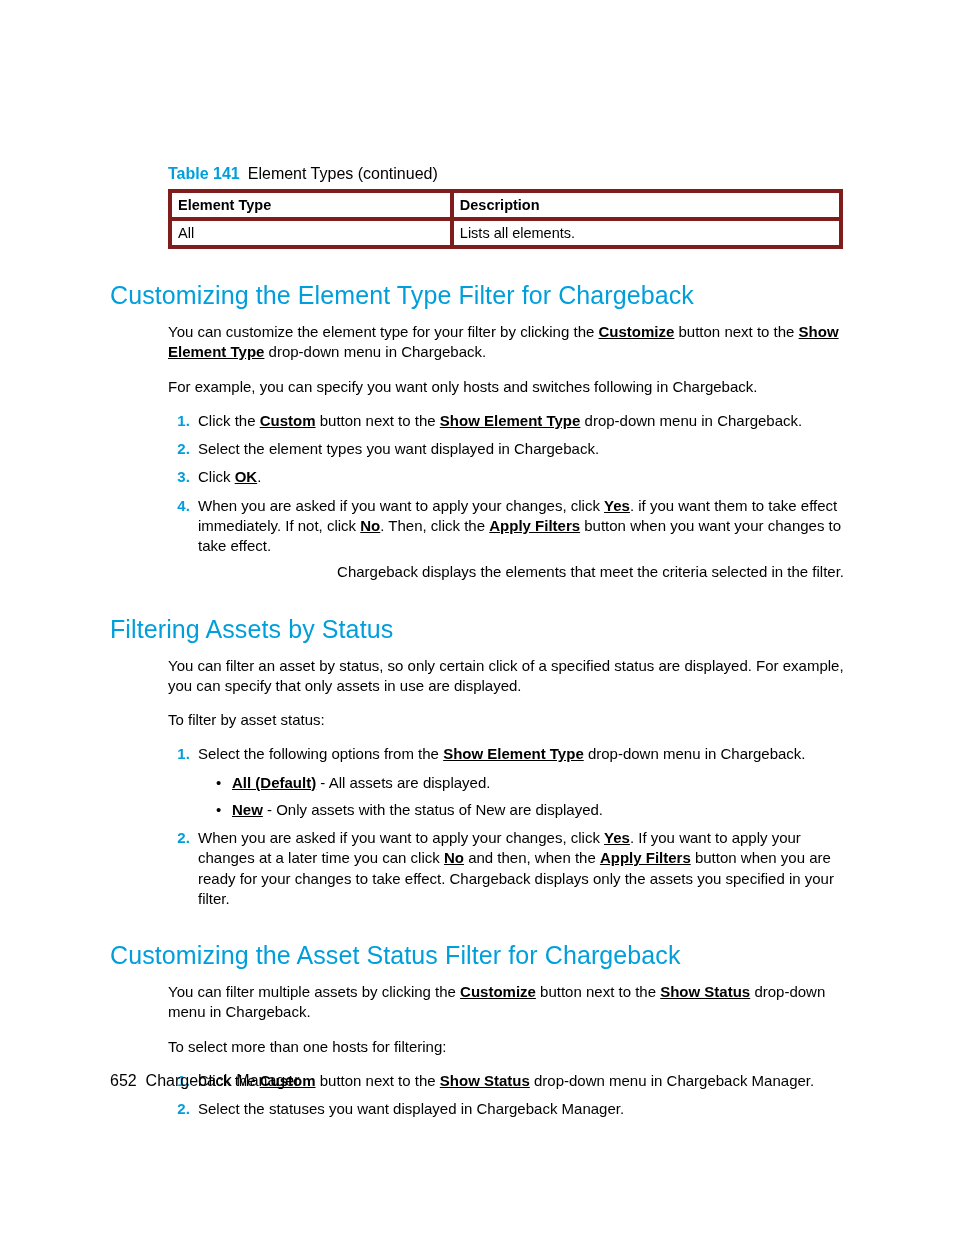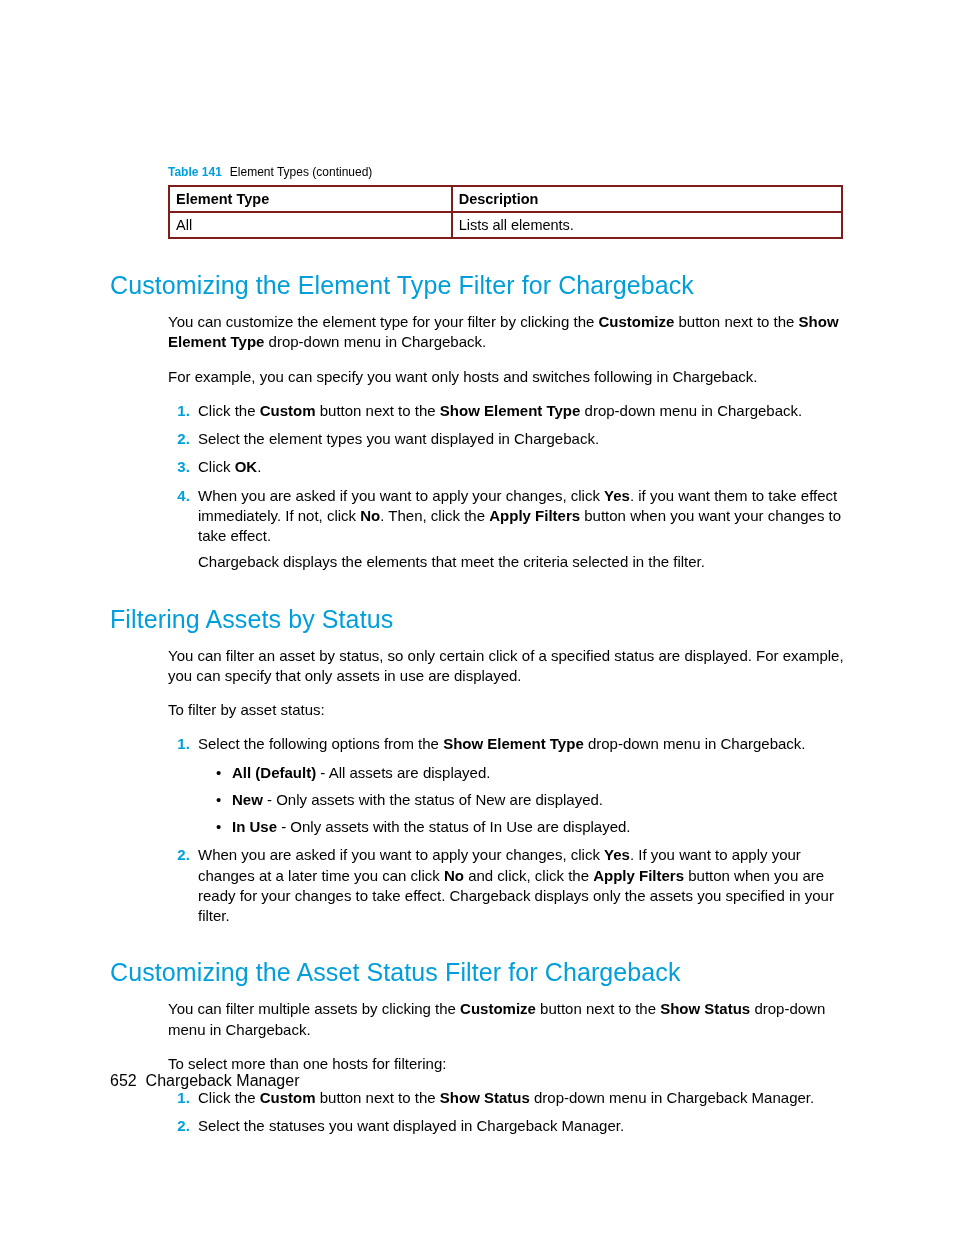--- a/index.html
+++ b/index.html
@@ -11,36 +11,36 @@
     background: #fff;
   }
   .page {
     width: 954px;
     min-height: 1235px;
     box-sizing: border-box;
     padding: 165px 110px 50px 110px;
     position: relative;
   }
   .table-caption {
-    font-size: 12px;
+    font-size: 16px;
     margin: 0 0 6px 58px;
   }
   .tcap-label {
     font-weight: bold;
     color: #009fdb;
     margin-right: 8px;
   }
   table.et {
     border-collapse: collapse;
     width: 675px;
     margin-left: 58px;
     margin-bottom: 24px;
   }
   table.et th, table.et td {
-    border: 2px solid #7f1d1d;
+    border: 4px solid #7f1d1d;
     padding: 4px 6px;
     text-align: left;
     font-size: 14.5px;
   }
   table.et th {
     font-weight: bold;
   }
   h2.sect {
     font-weight: normal;
     color: #009fdb;
@@ -79,28 +79,29 @@
   ul.bullets > li::before {
     content: "•";
     position: absolute;
     left: 0;
     top: 0;
     color: #000;
   }
   p.sub {
     margin: 6px 0 0 0;
     line-height: 1.35;
+    text-align: right;
   }
   .footer {
     position: absolute;
     bottom: 145px;
     left: 110px;
     font-size: 16px;
   }
-  b { font-weight: bold; }
+  b { font-weight: bold; text-decoration: underline; }
 </style>
 </head>
 <body>
 
 <div class="page">
 
   <p class="table-caption">
     <span class="tcap-label">Table 141</span><span>Element Types (continued)</span>
   </p>
 
@@ -142,25 +143,24 @@
 
   <p class="body">You can filter an asset by status, so only certain click of a specified status are displayed. For example, you can specify that only assets in use are displayed.</p>
   <p class="body">To filter by asset status:</p>
 
   <ol class="steps">
     <li>
       <span>Select the following options from the </span><b>Show Element Type</b><span> drop-down menu in Chargeback.</span>
       <ul class="bullets">
         <li><b>All (Default)</b><span> - All assets are displayed.</span></li>
         <li><b>New</b><span> - Only assets with the status of New are displayed.</span></li>
-        <li><b>In Use</b><span> - Only assets with the status of In Use are displayed.</span></li>
       </ul>
     </li>
     <li>
-      <span>When you are asked if you want to apply your changes, click </span><b>Yes</b><span>. If you want to apply your changes at a later time you can click </span><b>No</b><span> and click, click the </span><b>Apply Filters</b><span> button when you are ready for your changes to take effect. Chargeback displays only the assets you specified in your filter.</span>
+      <span>When you are asked if you want to apply your changes, click </span><b>Yes</b><span>. If you want to apply your changes at a later time you can click </span><b>No</b><span> and then, when the </span><b>Apply Filters</b><span> button when you are ready for your changes to take effect. Chargeback displays only the assets you specified in your filter.</span>
     </li>
   </ol>
 
   <h2 class="sect">Customizing the Asset Status Filter for Chargeback</h2>
 
   <p class="body">
     <span>You can filter multiple assets by clicking the </span><b>Customize</b><span> button next to the </span><b>Show Status</b><span> drop-down menu in Chargeback.</span>
   </p>
   <p class="body">To select more than one hosts for filtering:</p>
 

